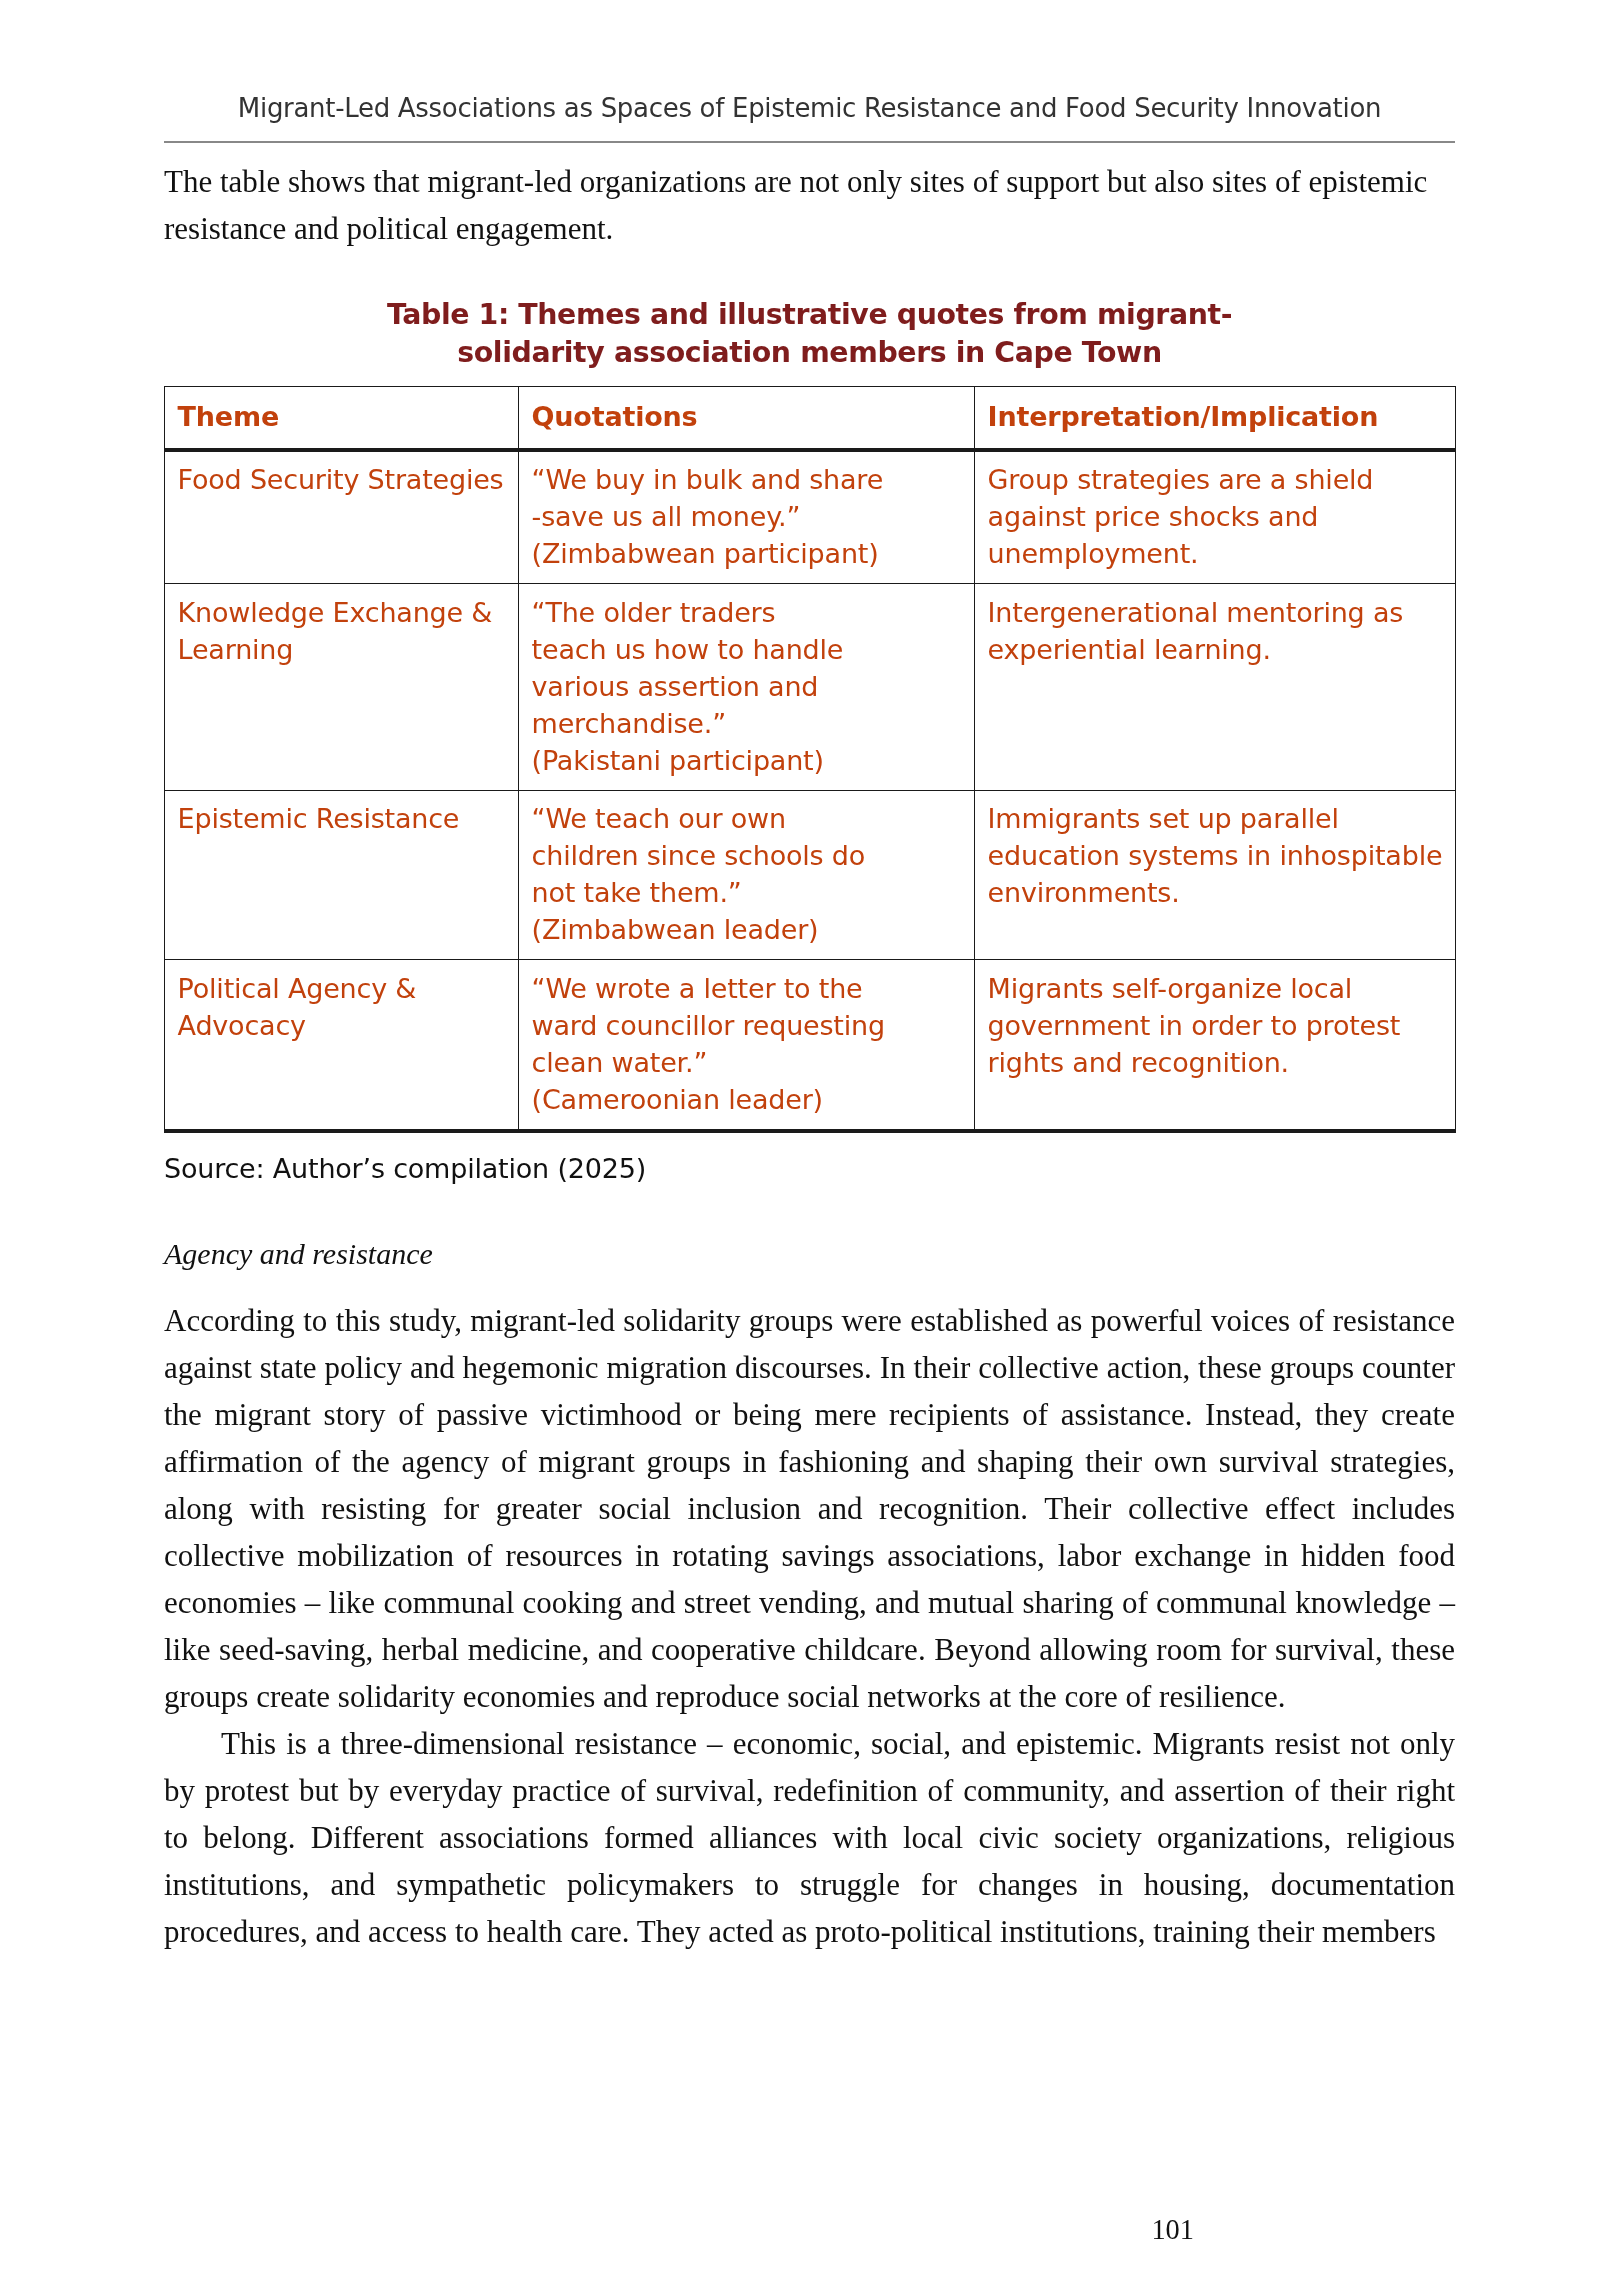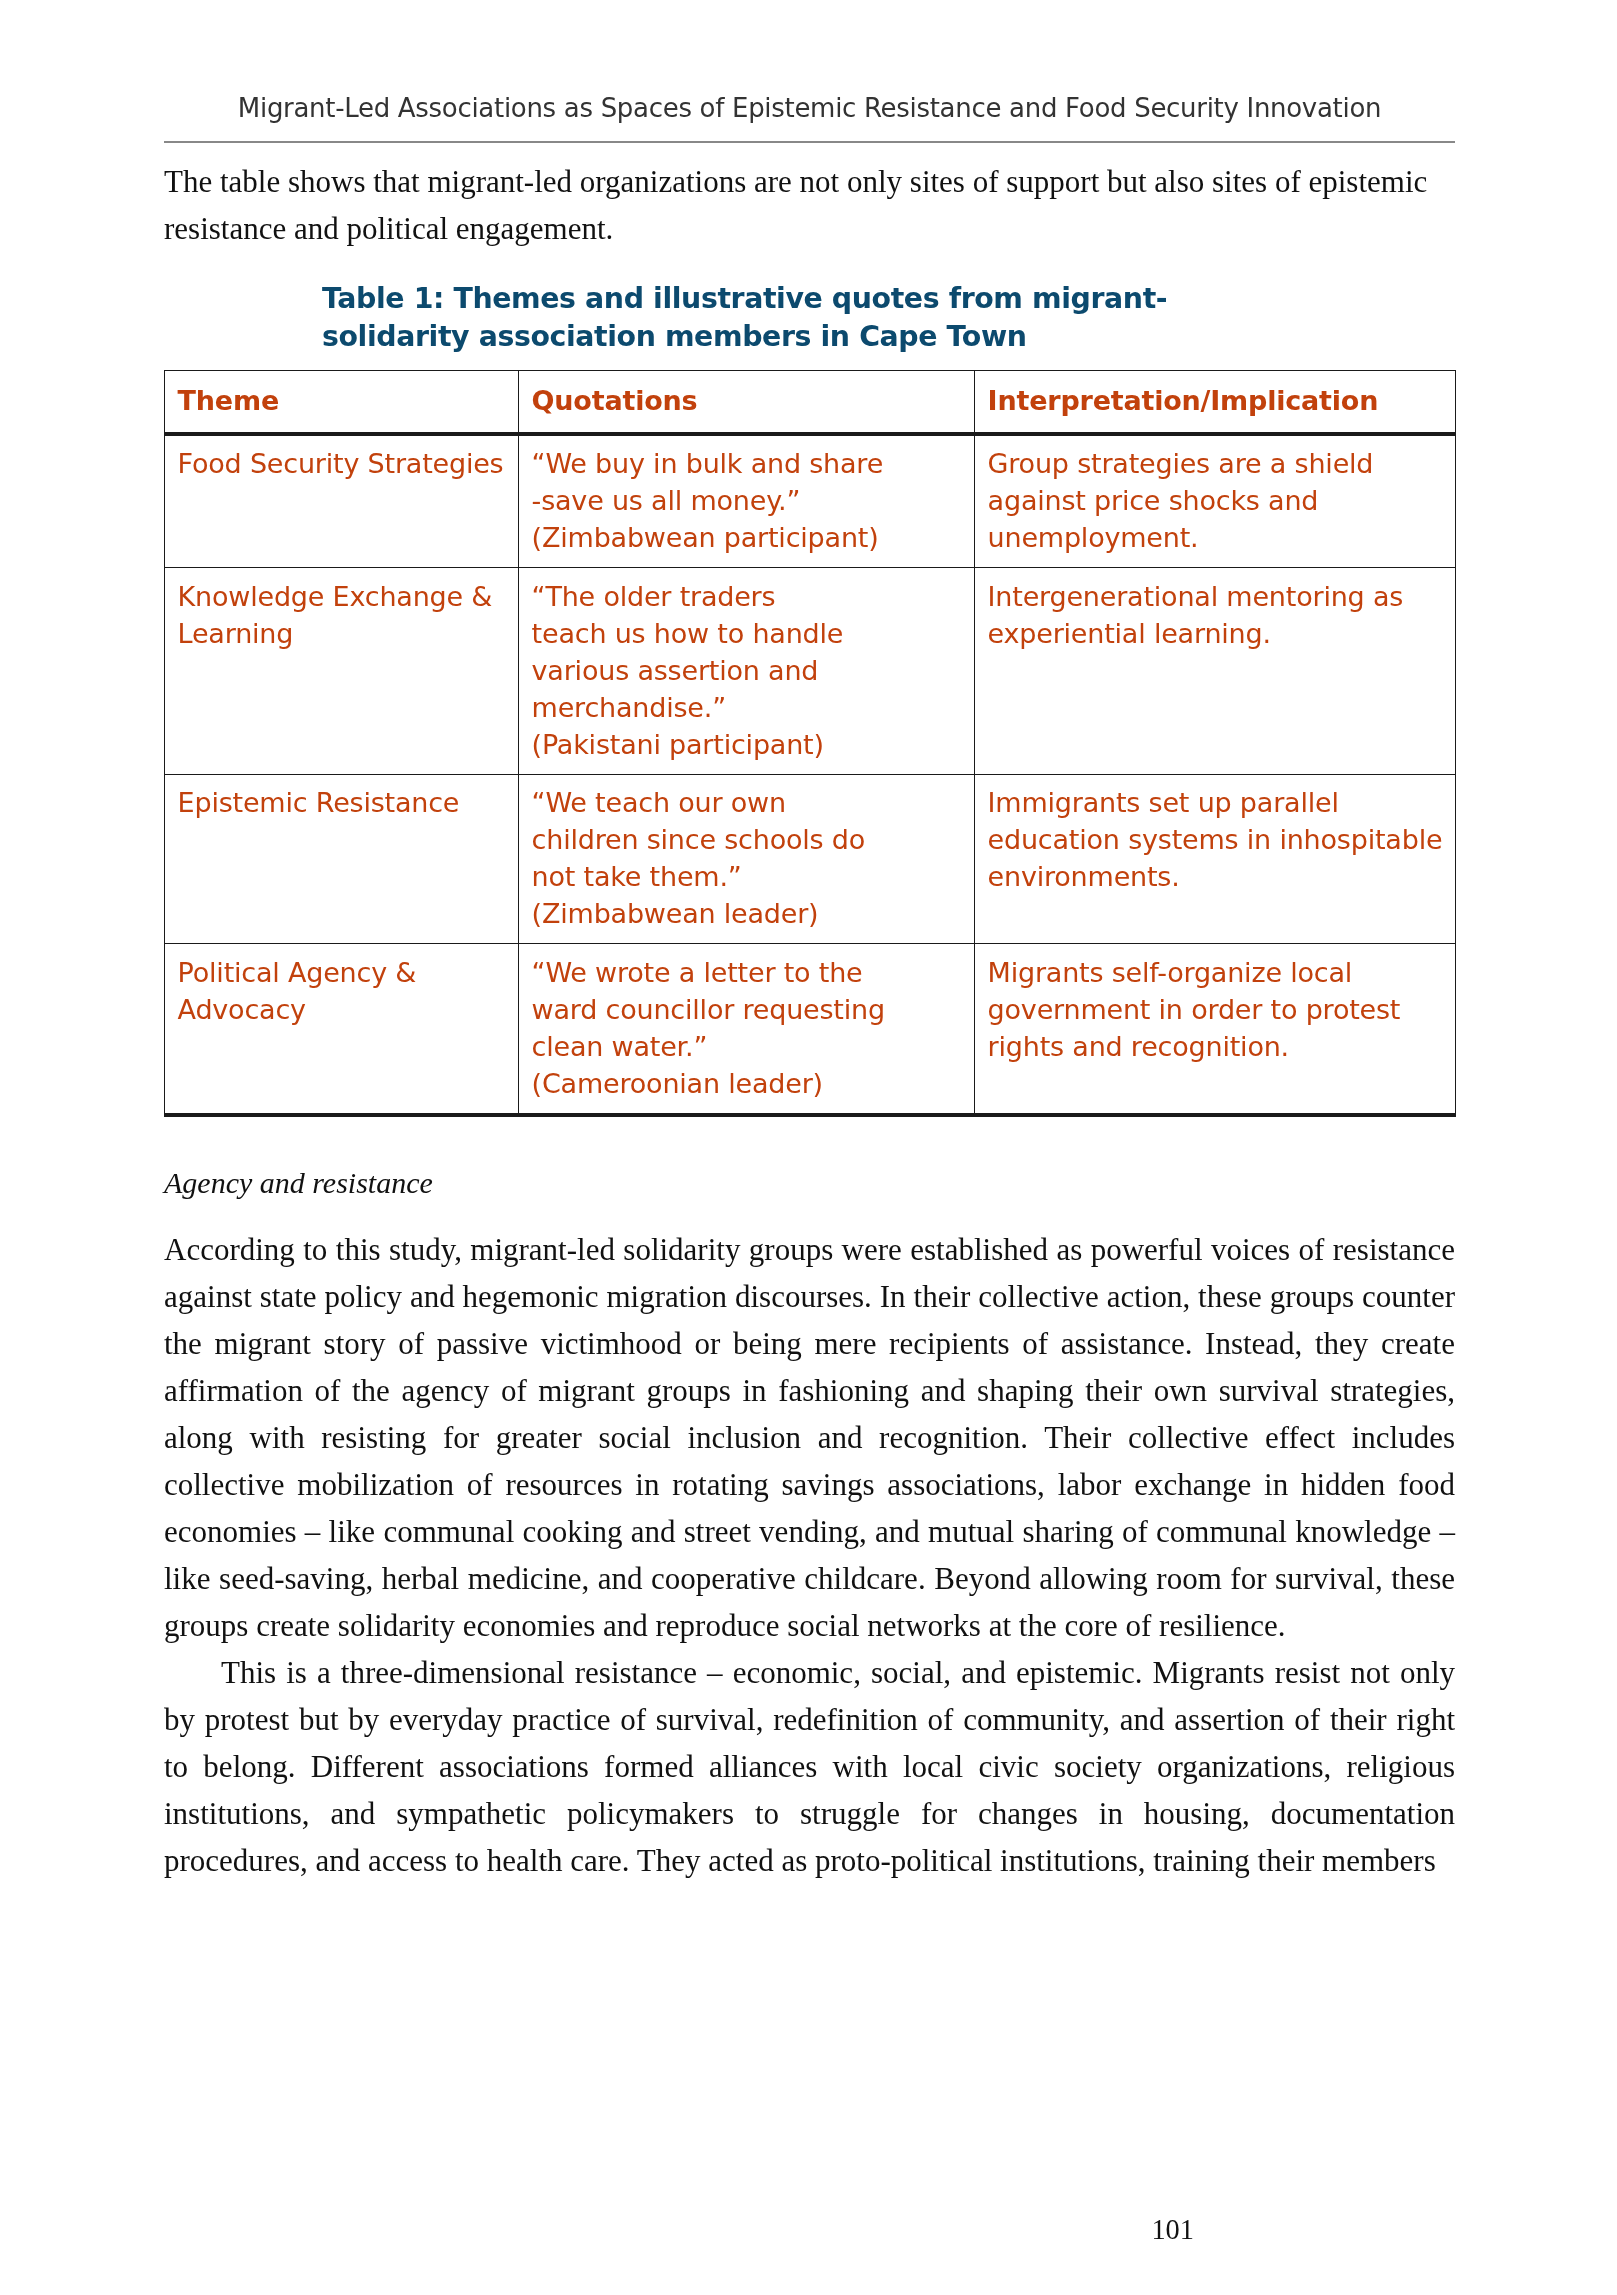--- a/index.html
+++ b/index.html
@@ -63,27 +63,28 @@
     text-justify: inter-word;
     color: #111111;
     hyphens: none;
   }
   p.body-text.no-indent { text-indent: 0; }
   p.body-text.indent { text-indent: 57px; }
   p.intro { text-align: left; }
 
   
   .table-caption {
-    margin-top: 28px;
+    margin-top: 44px;
+    text-align: center;
     font-family: "DejaVu Sans", sans-serif;
     font-weight: bold;
     font-size: 28.4px;
     line-height: 38px;
     letter-spacing: -0.4px;
-    color: #0c4a6e;
+    color: #7f1d1d;
     padding: 0 158px;
   }
 
   
   table.data-table {
     margin-top: 14.2px;
     border-collapse: collapse;
     width: 1291px;
     table-layout: fixed;
     font-family: "DejaVu Sans", sans-serif;
@@ -213,20 +214,21 @@
             <span class="cell-line">“We wrote a letter to the</span>
             <span class="cell-line">ward councillor requesting</span>
             <span class="cell-line">clean water.”</span>
             <span class="cell-line">(Cameroonian leader)</span>
           </td>
           <td>Migrants self-organize local government in order to protest rights and recognition.</td>
         </tr>
       </tbody>
     </table>
 
+    <div class="source-note">Source: Author’s compilation (2025)</div>
 
     <div class="subheading">Agency and resistance</div>
 
     <div class="para-block">
       <p class="body-text no-indent">According to this study, migrant-led solidarity groups were established as powerful voices of resistance against state policy and hegemonic migration discourses. In their collective action, these groups counter the migrant story of passive victimhood or being mere recipients of assistance. Instead, they create affirmation of the agency of migrant groups in fashioning and shaping their own survival strategies, along with resisting for greater social inclusion and recognition. Their collective effect includes collective mobilization of resources in rotating savings associations, labor exchange in hidden food economies – like communal cooking and street vending, and mutual sharing of communal knowledge – like seed-saving, herbal medicine, and cooperative childcare. Beyond allowing room for survival, these groups create solidarity economies and reproduce social networks at the core of resilience.</p>
       <p class="body-text indent">This is a three-dimensional resistance – economic, social, and epistemic. Migrants resist not only by protest but by everyday practice of survival, redefinition of community, and assertion of their right to belong. Different associations formed alliances with local civic society organizations, religious institutions, and sympathetic policymakers to struggle for changes in housing, documentation procedures, and access to health care. They acted as proto-political institutions, training their members</p>
     </div>
 
   </div>
 

